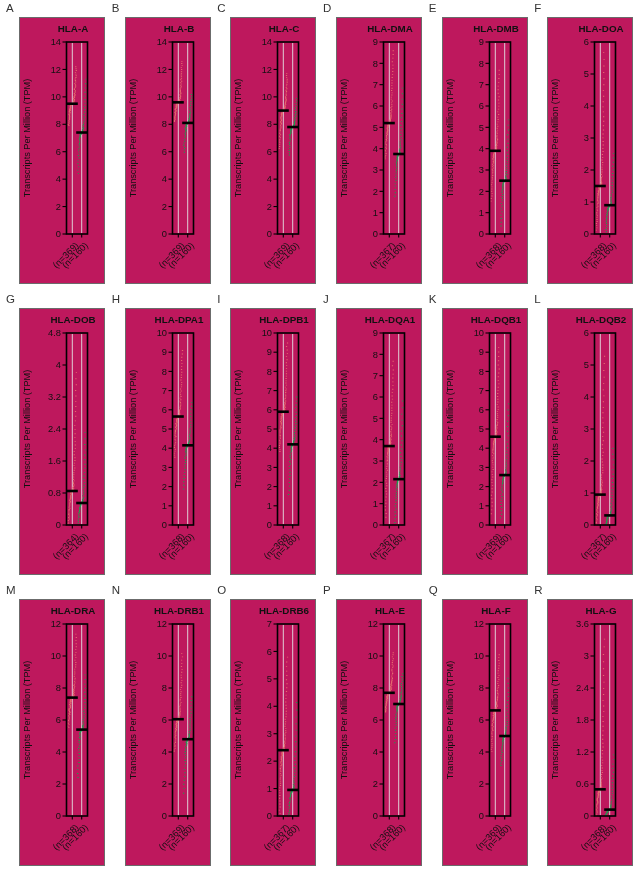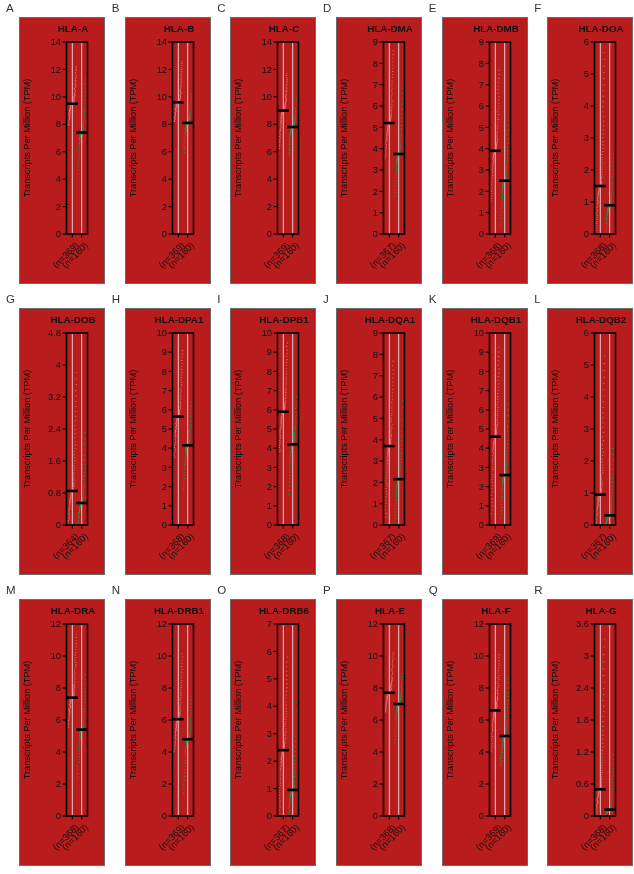--- a/index.html
+++ b/index.html
@@ -1,20 +1,20 @@
 <!DOCTYPE html>
 <html><head>
 <meta charset="utf-8">
 <style>
   html,body{margin:0;padding:0;background:#fff;}
   body{width:634px;height:874px;font-family:"Liberation Sans",sans-serif;overflow:hidden;}
   .figure{display:grid;grid-template-columns:repeat(6,105.66px);grid-template-rows:repeat(3,291px);width:634px;height:873px;}
   .cell{position:relative;}
   .letter{position:absolute;top:2px;left:6px;font-size:11.5px;color:#333;}
-  .pbox{box-sizing:border-box;margin:17px 0 0 19px;width:86px;height:267px;border:1.5px solid #6b6b6b;background:#b91c1c;}
+  .pbox{box-sizing:border-box;margin:17px 0 0 19px;width:86px;height:267px;border:1.5px solid #6b6b6b;background:#be185d;}
   svg{display:block;}
   .ttl{font-size:9.8px;font-weight:bold;fill:#111;}
   .ylab{font-size:9.2px;fill:#111;}
   .tick{font-size:9.3px;fill:#111;}
   .xlab{font-size:9.3px;fill:#111;}
 </style>
 </head>
 <body>
 
 <div class="figure">

